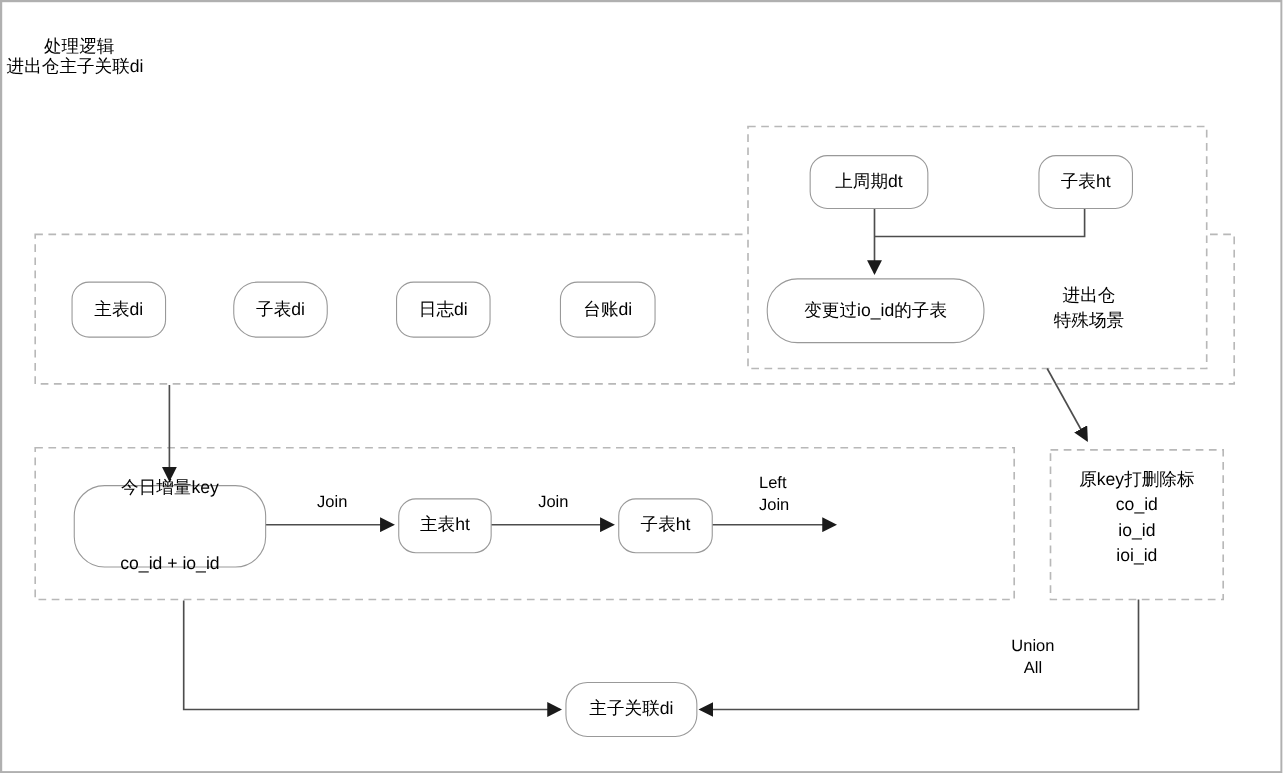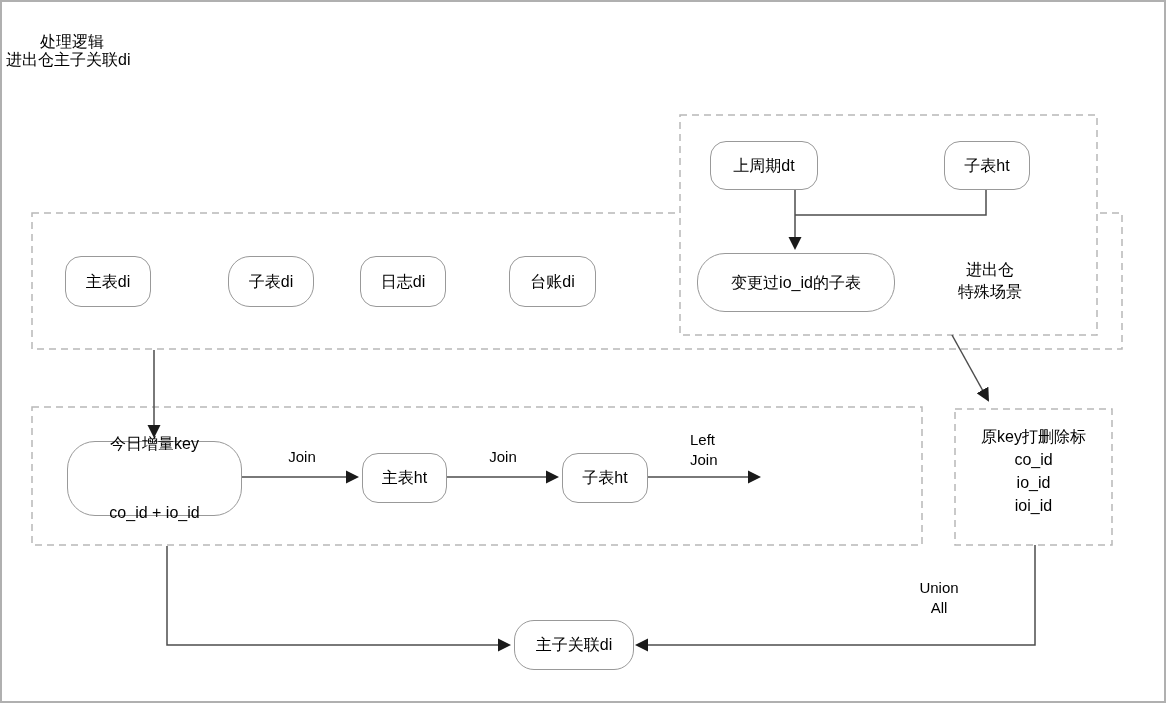--- a/index.html
+++ b/index.html
@@ -50,38 +50,38 @@
     <path d="M238 475 L355 475" fill="none" stroke="#4d4d4d" stroke-width="1.5" marker-end="url(#arw)"></path>
     <path d="M443 475 L555 475" fill="none" stroke="#4d4d4d" stroke-width="1.5" marker-end="url(#arw)"></path>
     <path d="M644 475 L757 475" fill="none" stroke="#4d4d4d" stroke-width="1.5" marker-end="url(#arw)"></path>
     <path d="M165 544 L165 643 L507 643" fill="none" stroke="#4d4d4d" stroke-width="1.5" marker-end="url(#arw)"></path>
     <path d="M1033 543 L1033 643 L635 643" fill="none" stroke="#4d4d4d" stroke-width="1.5" marker-end="url(#arw)"></path>
   </svg>
 
   <div class="title-line1">进出仓主子关联di</div>
   <div class="title-line2">处理逻辑</div>
 
-  <div class="node" style="left:708px;top:139px;width:106px;height:47px;">
+  <div class="node" style="left:734px;top:139px;width:106px;height:47px;">
     <span>上周期dt</span>
   </div>
   <div class="node" style="left:942px;top:139px;width:84px;height:47px;">
     <span>子表ht</span>
   </div>
   <div class="node r28" style="left:695px;top:251px;width:196px;height:57px;">
     <span>变更过io_id的子表</span>
   </div>
   <div class="lbl center" style="left:940px;top:257px;width:96px;">
     <div>进出仓</div>
     <div>特殊场景</div>
   </div>
 
   <div class="node" style="left:63px;top:254px;width:84px;height:49px;text-align:center;">
     <span>主表di</span>
   </div>
-  <div class="node" style="left:226px;top:254px;width:84px;height:49px;border-radius:22px;">
+  <div class="node" style="left:210px;top:254px;width:84px;height:49px;border-radius:22px;">
     <span>子表di</span>
   </div>
   <div class="node" style="left:358px;top:254px;width:84px;height:49px;">
     <span>日志di</span>
   </div>
   <div class="node" style="left:507px;top:254px;width:85px;height:49px;">
     <span>台账di</span>
   </div>
 
   <div class="node r28" style="left:65px;top:439px;width:173px;height:73px;gap:47px;">

